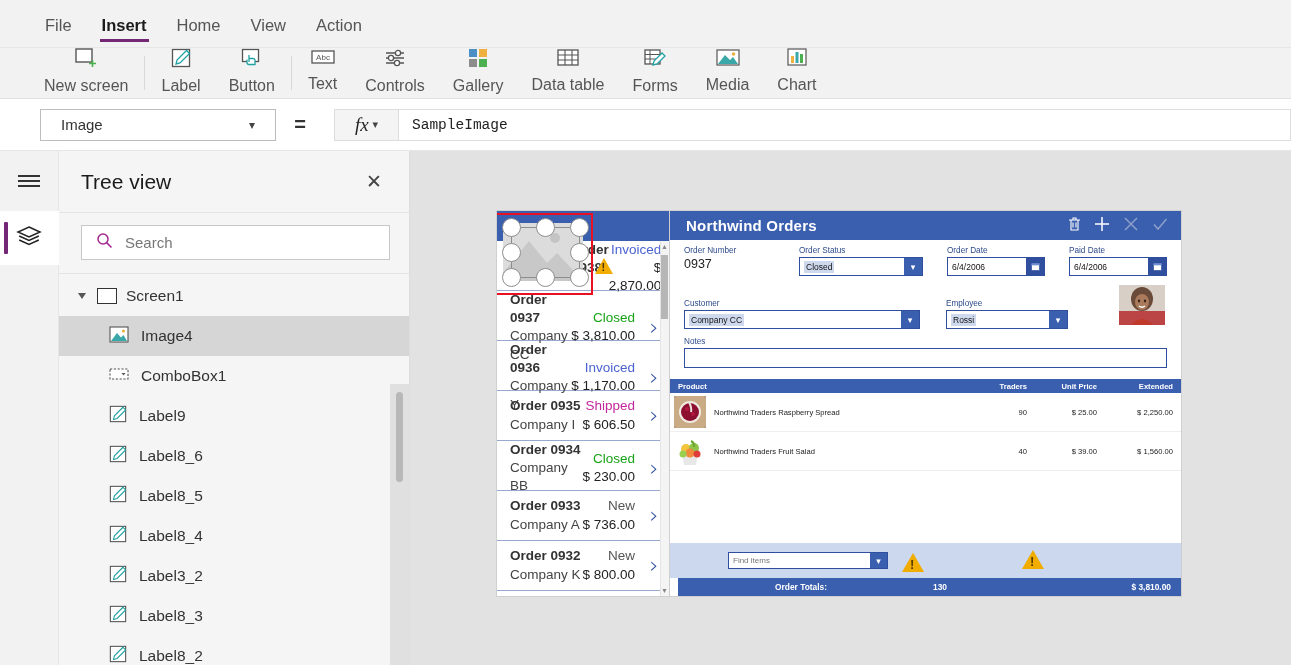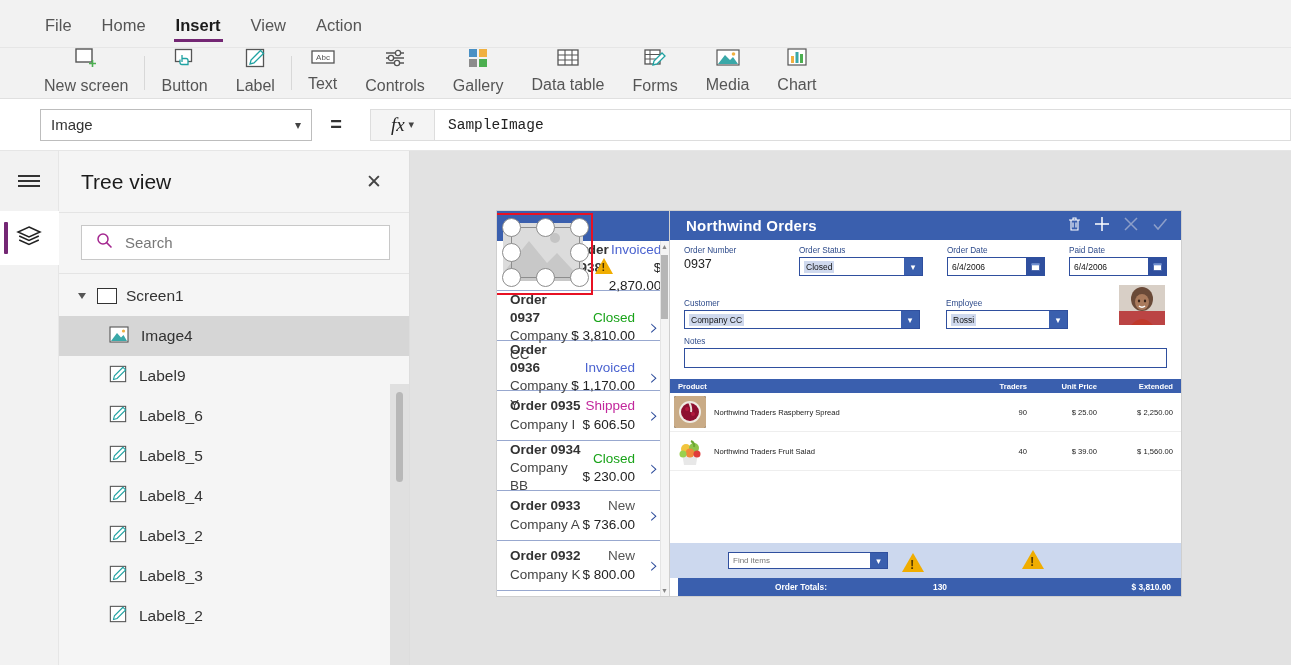--- a/index.html
+++ b/index.html
@@ -74,25 +74,25 @@
   
   .fxbar {
     height: 52px;
     background: #ffffff;
     display: flex;
     align-items: center;
     padding-left: 40px;
     border-bottom: 1px solid #e6e6e6;
   }
   .propsel {
-    width: 272px; height: 32px;
+    width: 236px; height: 32px;
     border: 1px solid #bdbdbd;
     background: #fff;
     display: flex; align-items: center;
-    padding: 0 10px;
+    padding: 0 20px;
     font-size: 15px; color: #333;
     justify-content: space-between;
   }
   .propsel .chev { font-size: 12px; color: #444; }
   .eqsign {
     width: 48px; text-align: center;
     font-size: 20px; color: #333; font-weight: 600;
   }
   .fxbox {
     width: 65px; height: 32px;
@@ -437,22 +437,22 @@
     content: "!";
     position: absolute; left: -3px; top: 4px;
     font-size: 13px; font-weight: bold; color: #5a3d00;
   }
 </style>
 </head>
 <body>
 
 <div class="menubar">
   <div class="menu-item">File</div>
+  <div class="menu-item active">Insert</div>
   <div class="menu-item">Home</div>
-  <div class="menu-item active">Insert</div>
   <div class="menu-item">View</div>
   <div class="menu-item">Action</div>
 </div>
 
 <div class="ribbon">
 
   <div class="rb">
     <span class="ico">
       <svg width="22" height="20" viewBox="0 0 22 20">
           <rect x="1" y="1" width="16" height="13" fill="#fff" stroke="#555" stroke-width="1.4"></rect>
@@ -460,36 +460,36 @@
         </svg>
     </span>
     <span class="lbl">New screen</span>
     <span class="chev">▾</span>
   </div>
 
   <div class="rbsep"></div>
 
   <div class="rb">
     <span class="ico">
+      <svg width="20" height="20" viewBox="0 0 20 20">
+          <rect x="1.5" y="1.5" width="17" height="17" fill="#fff" stroke="#555" stroke-width="1.3"></rect>
+          <path d="M15.5 2.5 L6 12 L5 16 L9 15 L18.5 5.5 Z" fill="none" stroke="#1fa2a2" stroke-width="1.3"></path>
+        </svg>
+    </span>
+    <span class="lbl">Label</span>
+  </div>
+
+  <div class="rb">
+    <span class="ico">
       <svg width="21" height="20" viewBox="0 0 21 20">
           <rect x="1.5" y="1.5" width="16" height="12" fill="#fff" stroke="#555" stroke-width="1.3"></rect>
           <path d="M8 7 v7 M8 10.5 h4 a2 2 0 0 1 2 2 v4 h-6 a2 2 0 0 1 -2 -2 v-3" fill="#fff" stroke="#1fa2a2" stroke-width="1.3"></path>
         </svg>
     </span>
     <span class="lbl">Button</span>
-  </div>
-
-  <div class="rb">
-    <span class="ico">
-      <svg width="20" height="20" viewBox="0 0 20 20">
-          <rect x="1.5" y="1.5" width="17" height="17" fill="#fff" stroke="#555" stroke-width="1.3"></rect>
-          <path d="M15.5 2.5 L6 12 L5 16 L9 15 L18.5 5.5 Z" fill="none" stroke="#1fa2a2" stroke-width="1.3"></path>
-        </svg>
-    </span>
-    <span class="lbl">Label</span>
   </div>
 
   <div class="rbsep"></div>
 
   <div class="rb">
     <span class="ico">
       <svg width="24" height="18" viewBox="0 0 24 18">
           <rect x="1" y="3" width="22" height="12" fill="#fff" stroke="#555" stroke-width="1.3"></rect>
           <text x="12" y="12.2" font-size="8" text-anchor="middle" fill="#555" font-family="sans-serif">Abc</text>
         </svg>
@@ -637,20 +637,29 @@
         <span>
           <svg width="20" height="17" viewBox="0 0 20 17">
               <rect x="1" y="1" width="18" height="15" fill="#fff" stroke="#555" stroke-width="1.1"></rect>
               <path d="M2 15 L8 7 L12 11.5 L14.5 9 L18 15 Z" fill="#3aa8a8"></path>
               <circle cx="14.5" cy="5" r="1.6" fill="#f0b040"></circle>
             </svg>
         </span>
         <span>Image4</span>
       </div>
 
+      <div class="tnode">
+        <span>
+          <svg width="20" height="16" viewBox="0 0 20 16">
+              <rect x="1" y="3" width="18" height="10" fill="#fff" stroke="#555" stroke-width="1.1" stroke-dasharray="2.2 1.6"></rect>
+              <path d="M12.5 7 l2 2.5 l2 -2.5 z" fill="#555"></path>
+            </svg>
+        </span>
+        <span>ComboBox1</span>
+      </div>
 
       <div class="tnode">
         <span>
           <svg width="18" height="18" viewBox="0 0 20 20">
               <rect x="1.5" y="1.5" width="17" height="17" fill="#fff" stroke="#555" stroke-width="1.2"></rect>
               <path d="M15.5 2.5 L6 12 L5 16 L9 15 L18.5 5.5 Z" fill="none" stroke="#1fa2a2" stroke-width="1.2"></path>
             </svg>
         </span>
         <span>Label9</span>
       </div>

